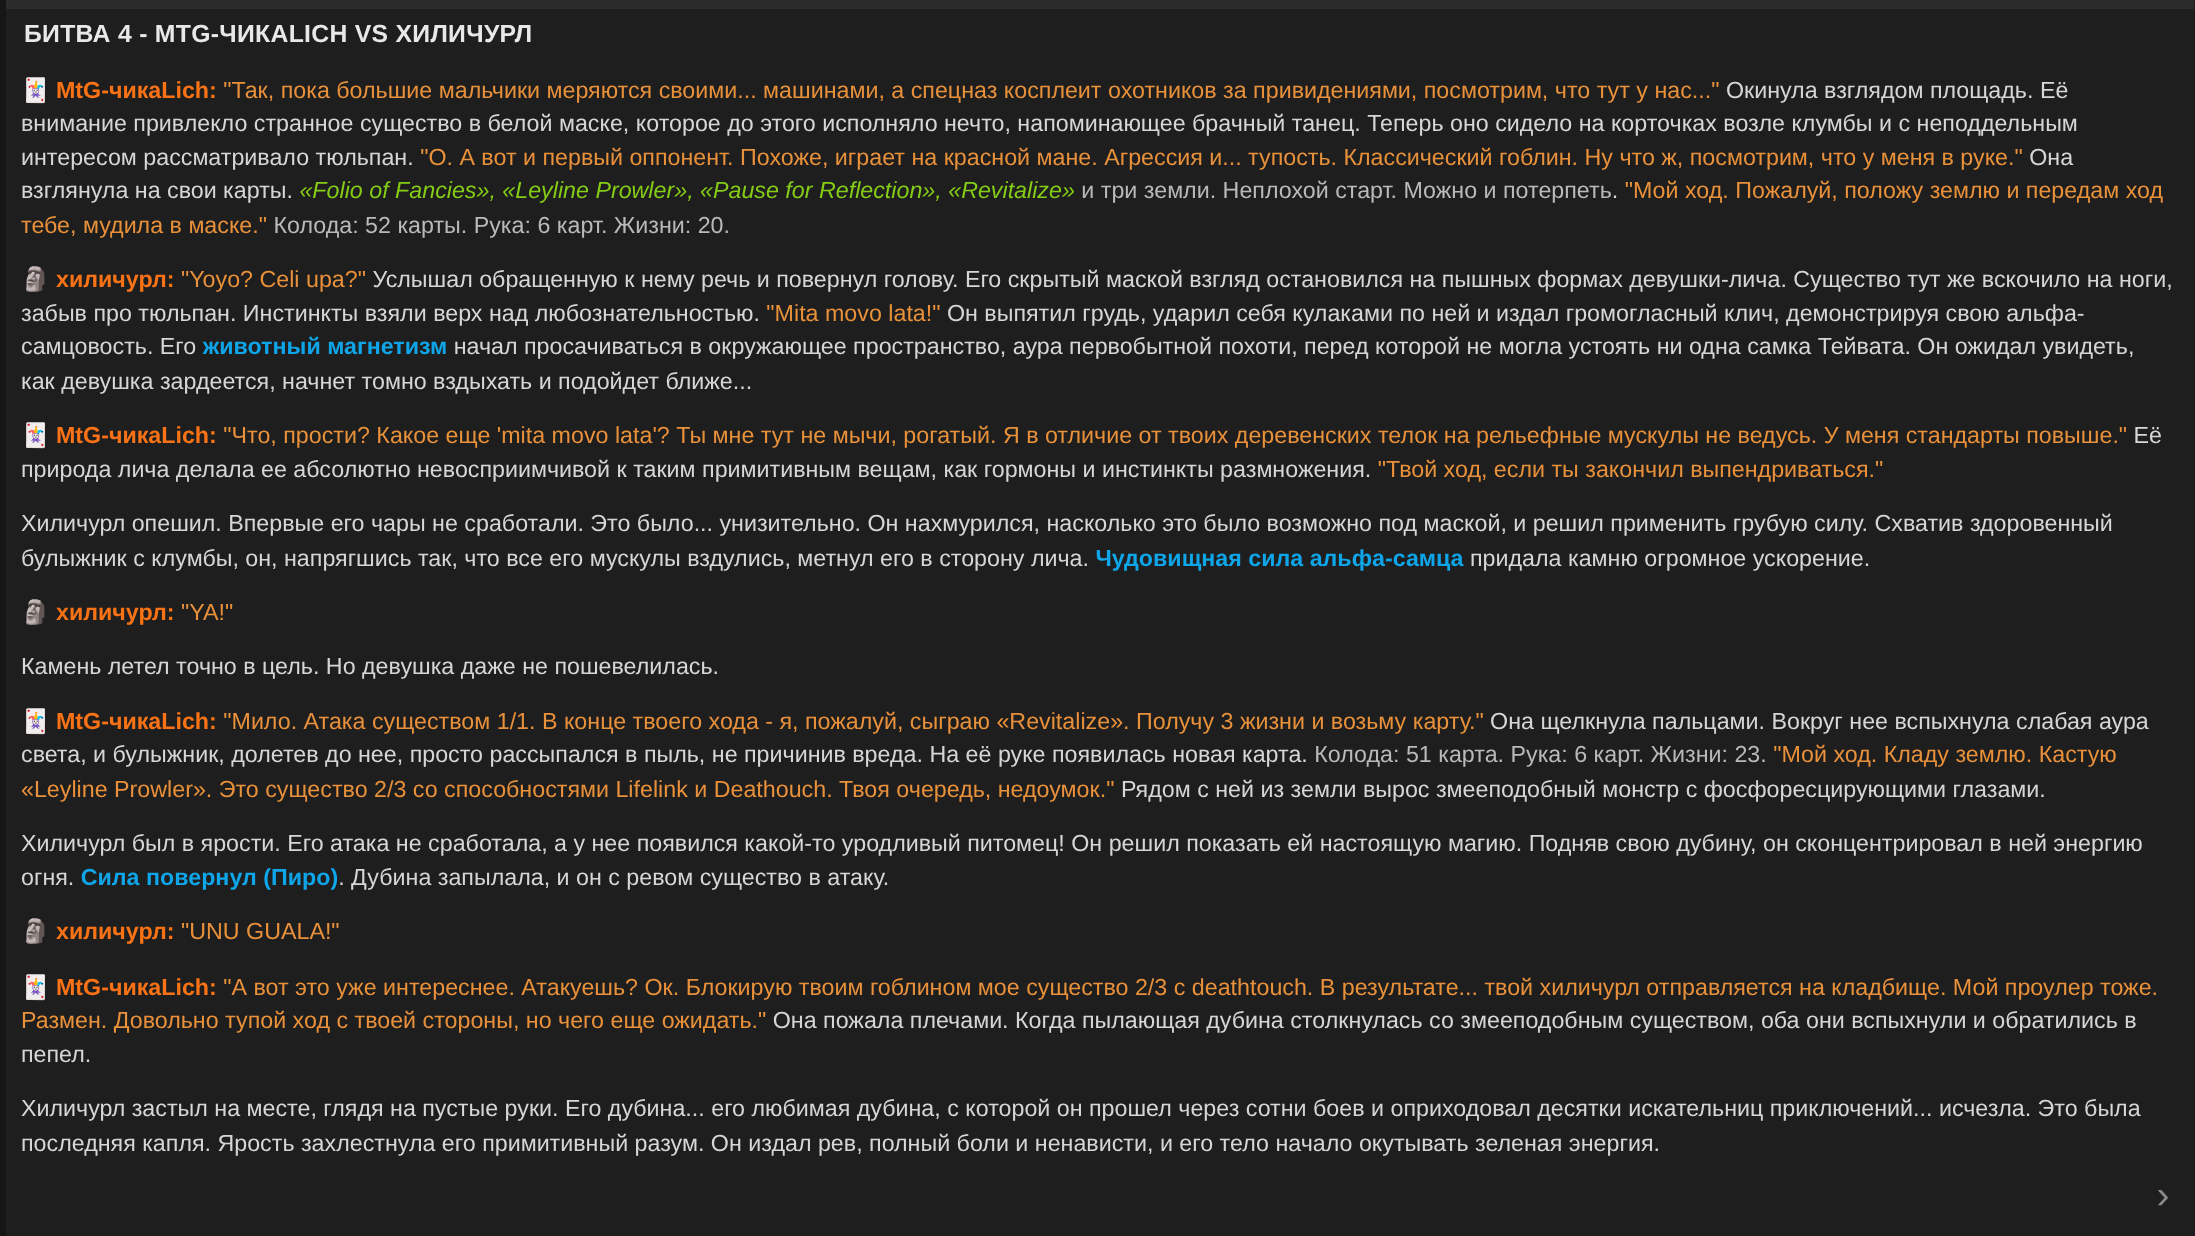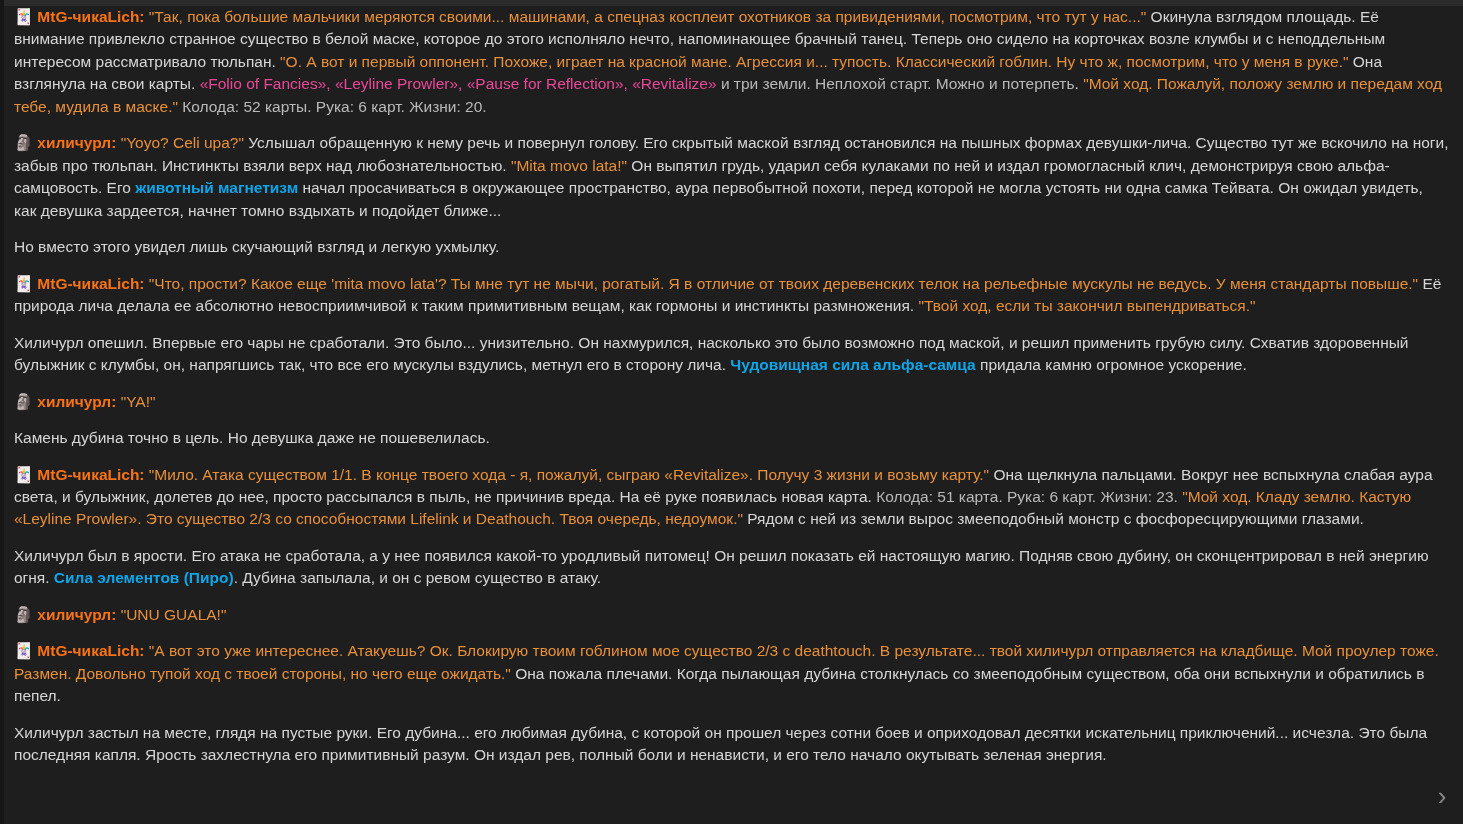--- a/index.html
+++ b/index.html
@@ -55,21 +55,22 @@
     color: #e8903a;
     font-weight: normal;
   }
   .narr {
     color: #d6d6d6;
   }
   .ital {
     color: #b9b9b9;
   }
   .ital-o {
-    color: #ec4899;
+    font-style: italic;
+    color: #84cc16;
   }
   .bold {
     font-weight: bold;
     color: #0ea5e9;
   }
   .plain-block {
     color: #d6d6d6;
     margin: 0 0 14px 0;
   }
   .next-arrow {
@@ -92,30 +93,30 @@
     background: #161616;
   }
 </style>
 </head>
 <body>
 
 <div id="page">
   <div class="topbar"></div>
   <div class="sidebar-left"></div>
 
+  <div class="title">БИТВА 4 - MTG-ЧИКАLICH VS ХИЛИЧУРЛ</div>
 
   <div id="story">
       <div class="block"><span class="avatar">🃏</span><span class="speaker">MtG-чикаLich: </span> <span class="quote-o">"Так, пока большие мальчики меряются своими... машинами, а спецназ косплеит охотников за привидениями, посмотрим, что тут у нас..."</span><span class="narr"> Окинула взглядом площадь. Её внимание привлекло странное существо в белой маске, которое до этого исполняло нечто, напоминающее брачный танец. Теперь оно сидело на корточках возле клумбы и с неподдельным интересом рассматривало тюльпан. </span><span class="quote-o">"О. А вот и первый оппонент. Похоже, играет на красной мане. Агрессия и... тупость. Классический гоблин. Ну что ж, посмотрим, что у меня в руке."</span><span class="narr"> Она взглянула на свои карты. </span><span class="ital-o">«Folio of Fancies», «Leyline Prowler», «Pause for Reflection», «Revitalize»</span><span class="ital"> и три земли. Неплохой старт. Можно и потерпеть</span><span class="narr">. </span><span class="quote-o">"Мой ход. Пожалуй, положу землю и передам ход тебе, мудила в маске."</span><span class="ital"> Колода: 52 карты. Рука: 6 карт. Жизни: 20.</span></div>
       <div class="block"><span class="avatar">🗿</span><span class="speaker">хиличурл: </span> <span class="quote-o">"Yoyo? Celi upa?"</span><span class="narr"> Услышал обращенную к нему речь и повернул голову. Его скрытый маской взгляд остановился на пышных формах девушки-лича. Существо тут же вскочило на ноги, забыв про тюльпан. Инстинкты взяли верх над любознательностью. </span><span class="quote-o">"Mita movo lata!"</span><span class="narr"> Он выпятил грудь, ударил себя кулаками по ней и издал громогласный клич, демонстрируя свою альфа-самцовость. Его </span><span class="bold">животный магнетизм</span><span class="narr"> начал просачиваться в окружающее пространство, аура первобытной похоти, перед которой не могла устоять ни одна самка Тейвата. Он ожидал увидеть, как девушка зардеется, начнет томно вздыхать и подойдет ближе...</span></div>
-      <div class="plain-block"><span class="narr">Но вместо этого увидел лишь скучающий взгляд и легкую ухмылку.</span></div>
       <div class="block"><span class="avatar">🃏</span><span class="speaker">MtG-чикаLich: </span> <span class="quote-o">"Что, прости? Какое еще 'mita movo lata'? Ты мне тут не мычи, рогатый. Я в отличие от твоих деревенских телок на рельефные мускулы не ведусь. У меня стандарты повыше."</span><span class="narr"> Её природа лича делала ее абсолютно невосприимчивой к таким примитивным вещам, как гормоны и инстинкты размножения. </span><span class="quote-o">"Твой ход, если ты закончил выпендриваться."</span></div>
       <div class="plain-block"><span class="narr">Хиличурл опешил. Впервые его чары не сработали. Это было... унизительно. Он нахмурился, насколько это было возможно под маской, и решил применить грубую силу. Схватив здоровенный булыжник с клумбы, он, напрягшись так, что все его мускулы вздулись, метнул его в сторону лича. </span><span class="bold">Чудовищная сила альфа-самца</span><span class="narr"> придала камню огромное ускорение.</span></div>
       <div class="block"><span class="avatar">🗿</span><span class="speaker">хиличурл: </span> <span class="quote-o">"YA!"</span></div>
-      <div class="plain-block"><span class="narr">Камень дубина точно в цель. Но девушка даже не пошевелилась.</span></div>
+      <div class="plain-block"><span class="narr">Камень летел точно в цель. Но девушка даже не пошевелилась.</span></div>
       <div class="block"><span class="avatar">🃏</span><span class="speaker">MtG-чикаLich: </span> <span class="quote-o">"Мило. Атака существом 1/1. В конце твоего хода - я, пожалуй, сыграю </span><span class="quote-b">«Revitalize»</span><span class="quote-o">. Получу 3 жизни и возьму карту."</span><span class="narr"> Она щелкнула пальцами. Вокруг нее вспыхнула слабая аура света, и булыжник, долетев до нее, просто рассыпался в пыль, не причинив вреда. На её руке появилась новая карта. </span><span class="ital">Колода: 51 карта. Рука: 6 карт. Жизни: 23.</span><span class="narr"> </span><span class="quote-o">"Мой ход. Кладу землю. Кастую </span><span class="quote-b">«Leyline Prowler»</span><span class="quote-o">. Это существо 2/3 со способностями Lifelink и Deathouch. Твоя очередь, недоумок."</span><span class="narr"> Рядом с ней из земли вырос змееподобный монстр с фосфоресцирующими глазами.</span></div>
-      <div class="plain-block"><span class="narr">Хиличурл был в ярости. Его атака не сработала, а у нее появился какой-то уродливый питомец! Он решил показать ей настоящую магию. Подняв свою дубину, он сконцентрировал в ней энергию огня. </span><span class="bold">Сила элементов (Пиро)</span><span class="narr">. Дубина запылала, и он с ревом существо в атаку.</span></div>
+      <div class="plain-block"><span class="narr">Хиличурл был в ярости. Его атака не сработала, а у нее появился какой-то уродливый питомец! Он решил показать ей настоящую магию. Подняв свою дубину, он сконцентрировал в ней энергию огня. </span><span class="bold">Сила повернул (Пиро)</span><span class="narr">. Дубина запылала, и он с ревом существо в атаку.</span></div>
       <div class="block"><span class="avatar">🗿</span><span class="speaker">хиличурл: </span> <span class="quote-o">"UNU GUALA!"</span></div>
       <div class="block"><span class="avatar">🃏</span><span class="speaker">MtG-чикаLich: </span> <span class="quote-o">"А вот это уже интереснее. Атакуешь? Ок. Блокирую твоим гоблином мое существо 2/3 с deathtouch. В результате... твой хиличурл отправляется на кладбище. Мой проулер тоже. Размен. Довольно тупой ход с твоей стороны, но чего еще ожидать."</span><span class="narr"> Она пожала плечами. Когда пылающая дубина столкнулась со змееподобным существом, оба они вспыхнули и обратились в пепел.</span></div>
       <div class="plain-block"><span class="narr">Хиличурл застыл на месте, глядя на пустые руки. Его дубина... его любимая дубина, с которой он прошел через сотни боев и оприходовал десятки искательниц приключений... исчезла. Это была последняя капля. Ярость захлестнула его примитивный разум. Он издал рев, полный боли и ненависти, и его тело начало окутывать зеленая энергия.</span></div>
     </div>
 
   <div class="next-arrow">›</div>
 </div>
 
 </body></html>

